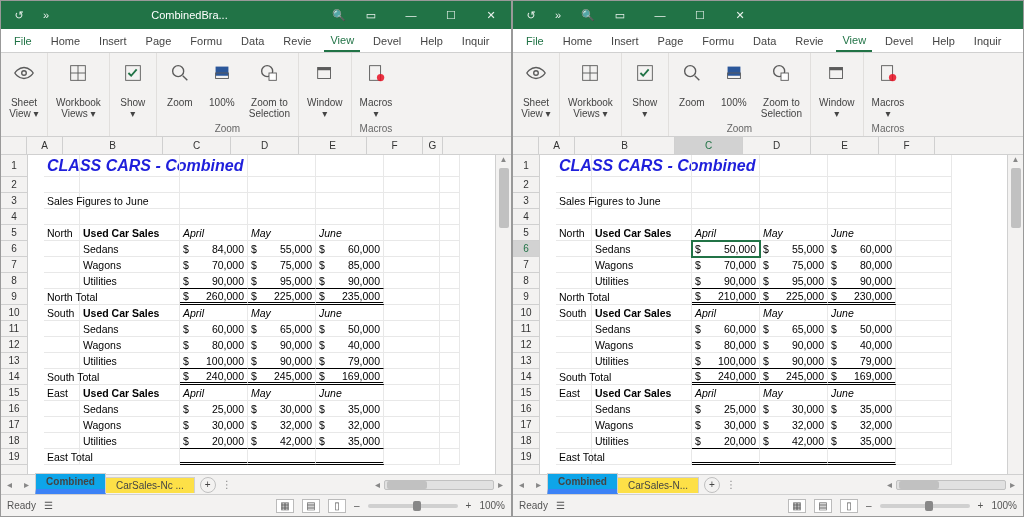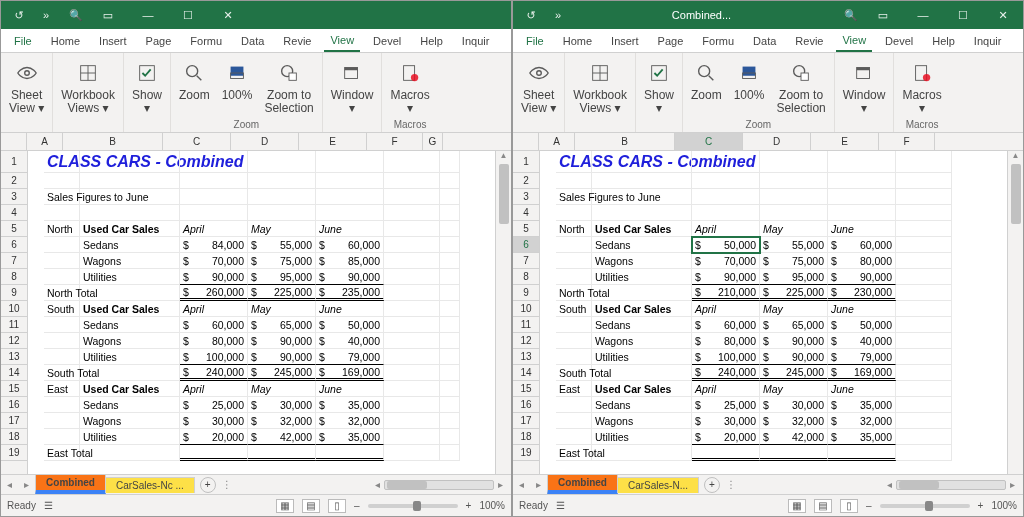--- a/index.html
+++ b/index.html
@@ -17,21 +17,21 @@
   .tabs { display:flex; align-items:center; background:#fff; border-bottom:1px solid #d0d0d0; height:24px; font-size:11px; color:#444;}
   .tabs span { padding:0 6px; height:100%; display:flex; align-items:center; cursor:default;margin-left:7px;}
   .tabs .file { color:#217346; font-weight:normal;}
   .tabs .active { color:#217346; border-bottom:2px solid #217346; }
   .tabs .spacer { flex:1;}
   .tabs .iconbtn { width:26px; justify-content:center; border:1px solid transparent; border-radius:2px; color:#666;}
   
   .ribbon { background:#f3f2f1; border-bottom:1px solid #d0d0d0; display:flex; }
   .group { border-right:1px solid #e1dfdd; display:flex; flex-direction:column; align-items:stretch; padding:4px 4px 0; }
   .grow { display:flex; gap:4px; align-items:flex-start; }
-  .rbtn { display:flex; flex-direction:column; align-items:center; justify-content:center; padding:2px 4px; font-size:12px; color:#444; min-width:38px; text-align:center; line-height:1.1;}
+  .rbtn { display:flex; flex-direction:column; align-items:center; justify-content:center; padding:2px 4px; font-size:10px; color:#444; min-width:38px; text-align:center; line-height:1.1;gap:8px;}
   .ricon { width:28px; height:28px; display:flex; align-items:center; justify-content:center; margin-bottom:2px;}
   svg { display:block; }
   .glabel { text-align:center; font-size:10px; color:#666; padding:2px 0 2px; }
   
   
   .sheet { flex:1; display:flex; flex-direction:column; overflow:hidden; background:#fff;}
   .coldr { display:flex; background:#f3f2f1; border-bottom:1px solid #d0d0d0; height:18px; font-size:10px; color:#333;}
   .corner { width:26px; border-right:1px solid #d0d0d0; background:#f3f2f1;}
   .ch { border-right:1px solid #d0d0d0; text-align:center; display:flex; align-items:center; justify-content:center;}
   .gridwrap { flex:1; display:flex; overflow:hidden; position:relative;}
@@ -50,21 +50,21 @@
   .usedcar { font-family:Arial; font-weight:bold;}
   .underline-bot { border-bottom:1px solid #000 !important;}
   .dbl-bot { border-bottom:3px double #000 !important;}
   .active-cell { outline:2px solid #217346; outline-offset:-1px; z-index:5; position:relative;}
   .vscroll { width:16px; background:#f3f2f1; border-left:1px solid #d0d0d0; display:flex; flex-direction:column; align-items:center;}
   .vscroll .thumb { width:10px; height:60px; background:#c1c1c1; border-radius:2px; margin-top:4px;}
   
   .tabbar { height:20px; background:#f3f2f1; border-top:1px solid #d0d0d0; display:flex; align-items:center; font-size:10px; color:#444;}
   .tabbar .nav { padding:0 6px; color:#888;}
   .stab { padding:2px 10px; border:1px solid #d0d0d0; background:#fde047; border-bottom:none; margin-right:-1px;}
-  .stab.active { font-weight:bold; border-bottom:5px solid #3b82f6; background:#f97316;}
+  .stab.active { font-weight:bold; border-bottom:7px solid #3b82f6; background:#0ea5e9;}
   .plus { width:16px; height:16px; border:1px solid #c0c0c0; border-radius:50%; display:flex; align-items:center; justify-content:center; margin-left:6px; font-size:10px;}
   .hscroll { flex:1; display:flex; align-items:center; justify-content:flex-end; padding-right:4px;}
   .hscroll .track { height:10px; width:110px; background:#e1e1e1; border:1px solid #c1c1c1; border-radius:2px; position:relative;}
   .hscroll .hthumb { position:absolute; left:2px; top:0px; height:8px; width:40px; background:#c1c1c1; border-radius:2px;}
   
   .status { height:22px; background:#f3f2f1; border-top:1px solid #d0d0d0; display:flex; align-items:center; font-size:10px; color:#555; padding:0 6px; gap:8px;}
   .status .spacer { flex:1;}
   .status .vbtn { width:18px; height:14px; border:1px solid #bbb; background:#fff; display:flex; align-items:center; justify-content:center;}
   .status .slider { width:90px; height:4px; background:#d0d0d0; position:relative; border-radius:2px;}
   .status .slider .sthumb { position:absolute; left:50%; top:-3px; width:8px; height:10px; background:#888; border-radius:2px;}
@@ -72,20 +72,21 @@
 </head>
 <body>
 
 <div class="desktop" id="desktop">
     <div class="window">
     <div class="titlebar">
       <div class="tb-left">
         <div class="tb-btn">↺</div>
         <div class="tb-btn">»</div>
       </div>
+      <div class="tb-title">CombinedBra...</div>
       <div class="tb-left">
         <div class="tb-btn">🔍</div>
       </div>
       <div class="tb-right">
         <div class="tb-btn">▭</div>
         <div class="tb-btn">—</div>
         <div class="tb-btn">☐</div>
         <div class="tb-btn tb-x">✕</div>
       </div>
     </div>
@@ -643,21 +644,20 @@
       <span>+</span>
       <span>100%</span>
     </div>
   </div>
     <div class="window">
     <div class="titlebar">
       <div class="tb-left">
         <div class="tb-btn">↺</div>
         <div class="tb-btn">»</div>
       </div>
-      <div class="tb-title">Combined...</div>
       <div class="tb-left">
         <div class="tb-btn">🔍</div>
       </div>
       <div class="tb-right">
         <div class="tb-btn">▭</div>
         <div class="tb-btn">—</div>
         <div class="tb-btn">☐</div>
         <div class="tb-btn tb-x">✕</div>
       </div>
     </div>

